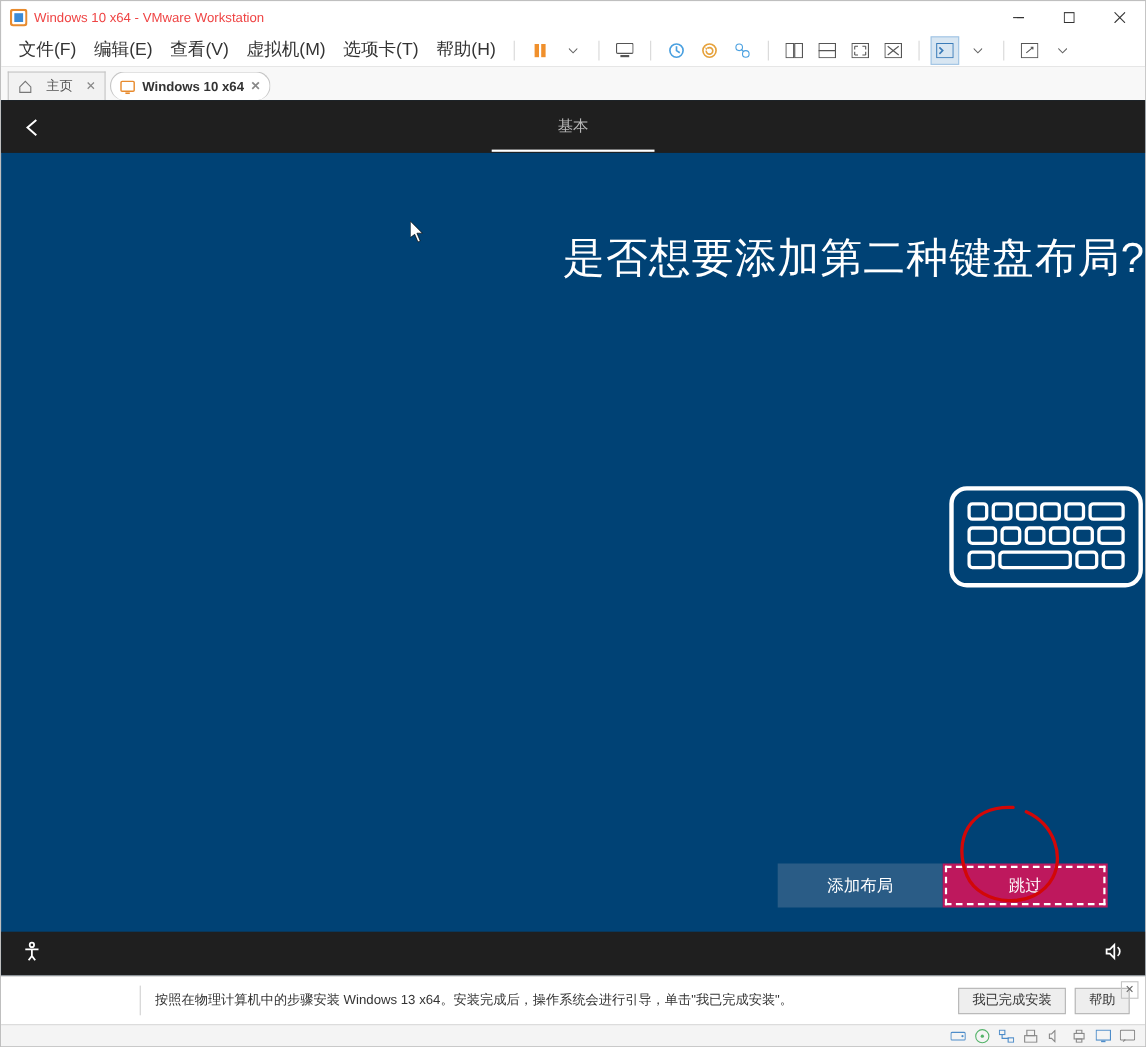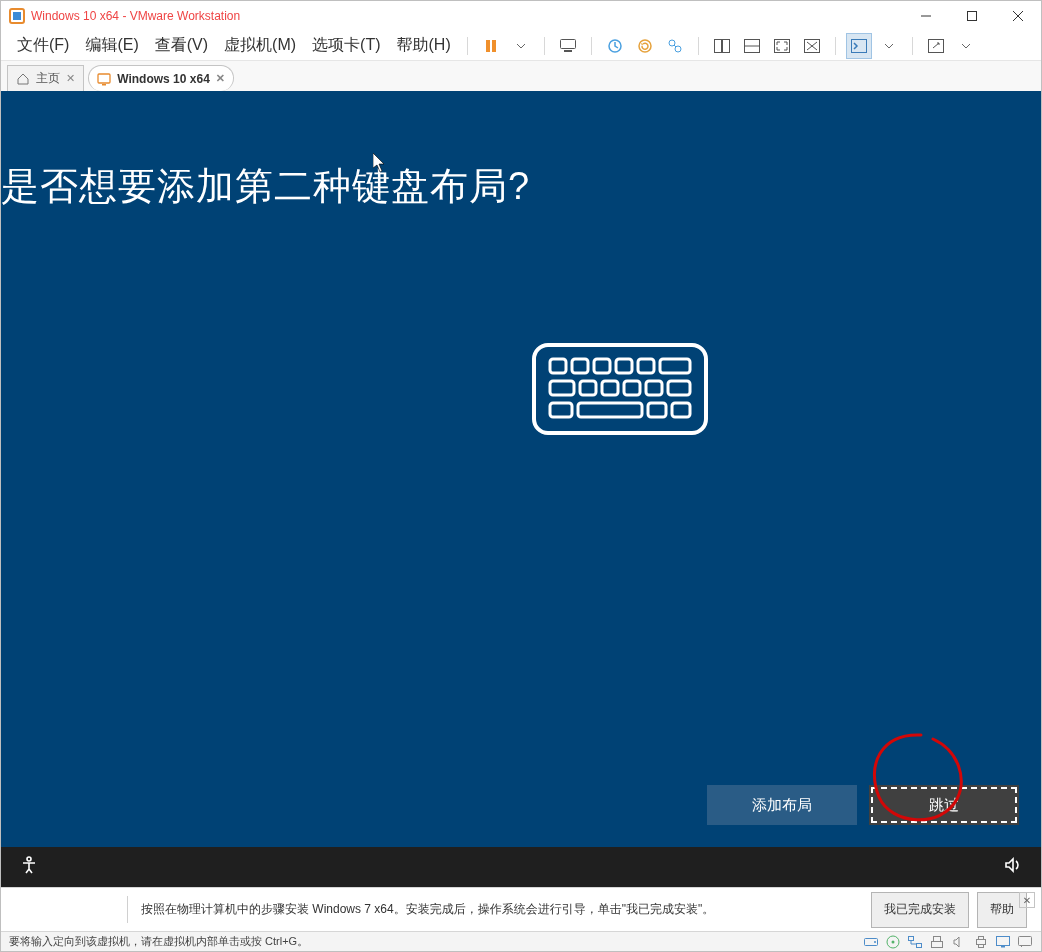--- a/index.html
+++ b/index.html
@@ -14,52 +14,52 @@
   .titlebar .winbtn svg { width: 10px; height: 10px; stroke: #333; }
 
   .menubar { height: 30px; display: flex; align-items: center; padding: 0 10px; font-size: 16px; color: #333; gap: 4px; border-bottom: 1px solid #e6e6e6; }
   .menubar .mitem { padding: 4px 6px; cursor: default; white-space: nowrap; }
   .menubar .sep { width: 1px; height: 18px; background: #d8d8d8; margin: 0 6px; }
   .menubar .ticon { width: 26px; height: 26px; display: flex; align-items: center; justify-content: center; }
   .menubar .ticon.active { background: #d8e6f2; border: 1px solid #a0c4e4; }
 
   .tabstrip { height: 30px; display: flex; align-items: flex-end; padding-left: 6px; gap: 4px; background: #f8f8f8; }
   .tab { height: 26px; border: 1px solid #c4c4c4; border-bottom: none; background: #fff; display: flex; align-items: center; padding: 0 8px; font-size: 12px; color: #333; gap: 6px; }
-  .tab.inactive { background: #f2f2f2; color: #555; }
+  .tab.inactive { background: #f2f2f2; color: #555; gap: 12px; }
   .tab.active { font-weight: 600; border-radius: 13px; }
   .tab .tab-icon { width: 14px; height: 14px; }
   .tab .close-x { font-size: 11px; color: #888; }
 
   
   .vm-area { flex: 1; position: relative; display: flex; flex-direction: column; }
   .oobe { flex: 1; background: #004275; position: relative; display: flex; flex-direction: column; }
   .oobe-top { height: 48px; background: #1f1f1f; display: flex; align-items: center; position: relative; }
   .oobe-back { position: absolute; left: 18px; top: 14px; width: 22px; height: 22px; }
   .oobe-tab-wrap { flex: 1; display: flex; justify-content: center; }
   .oobe-tab { color: #b8b8b8; font-size: 14px; padding: 14px 60px 12px 60px; border-bottom: 2px solid #fff; }
-  .oobe-body { flex: 1; display: flex; align-items: flex-start; padding-top: 70px; position: relative; }
+  .oobe-body { flex: 1; display: flex; flex-direction: column; align-items: flex-end; padding-top: 70px; position: relative; }
   .oobe-heading { color: #fff; font-size: 38px; font-weight: 400; letter-spacing: 1px; text-align: center; }
   .kbd-icon { margin-top: 180px; }
-  .oobe-actions { position: absolute; bottom: 22px; right: 22px; display: flex; gap: 12px; }
+  .oobe-actions { position: absolute; bottom: 22px; right: 34px; display: flex; }
   .oobe-btn { min-width: 150px; height: 40px; display: flex; align-items: center; justify-content: center; font-size: 15px; color: #fff; border: none; }
   .oobe-btn.secondary { background: #2a5c86; }
-  .oobe-btn.primary { background: #404040; outline: 2px dashed #fff; outline-offset: -4px; }
+  .oobe-btn.primary { background: #be185d; outline: 2px dashed #fff; outline-offset: -4px; }
   .oobe-footer { height: 40px; background: #1f1f1f; display: flex; align-items: center; justify-content: space-between; padding: 0 18px; }
 
   
   .annot { position: absolute; right: 70px; bottom: 8px; pointer-events: none; }
 
   
   .cursor { position: absolute; left: 372px; top: 62px; pointer-events: none; }
 
   
   .promptbar { height: 44px; border-top: 1px solid #d6d6d6; display: flex; align-items: center; padding: 0 14px 0 140px; font-size: 12px; color: #333; background: #fff; position: relative; }
   .promptbar .sep-v { position: absolute; left: 126px; top: 8px; bottom: 8px; width: 1px; background: #d0d0d0; }
   .promptbar .txt { flex: 1; }
-  .promptbar .pbtn { height: 36px; padding: 0 12px; border: 1px solid #b4b4b4; background: #eee; font-size: 12px; margin-left: 8px; display: flex; align-items: center; }
+  .promptbar .pbtn { height: 24px; padding: 0 12px; border: 1px solid #b4b4b4; background: #eee; font-size: 12px; margin-left: 8px; display: flex; align-items: center; }
   .promptbar .close-tiny { position: absolute; right: 6px; top: 4px; width: 16px; height: 16px; border: 1px solid #c4c4c4; display: flex; align-items: center; justify-content: center; font-size: 10px; color: #666; }
 
   .statusbar { height: 20px; background: #f4f4f4; border-top: 1px solid #d6d6d6; display: flex; align-items: center; padding: 0 8px; font-size: 11px; color: #444; }
   .statusbar .spacer { flex: 1; }
   .statusbar .sicon { width: 16px; height: 16px; margin-left: 6px; display: flex; align-items: center; justify-content: center; }
 </style>
 </head>
 <body>
 
 <div class="window">
@@ -207,20 +207,30 @@
             <rect x="5" y="12" width="4" height="1.5" fill="#e88b2e"></rect>
           </svg>
       </span>
       <span>Windows 10 x64</span>
       <span class="close-x">✕</span>
     </div>
   </div>
 
   <div class="vm-area">
     <div class="oobe">
+      <div class="oobe-top">
+        <span class="oobe-back">
+          <svg viewBox="0 0 22 22">
+              <path d="M14 4 L6 11 L14 18" fill="none" stroke="#fff" stroke-width="1.8"></path>
+            </svg>
+        </span>
+        <div class="oobe-tab-wrap">
+          <div class="oobe-tab">基本</div>
+        </div>
+      </div>
       <div class="oobe-body">
         <div class="oobe-heading">是否想要添加第二种键盘布局?</div>
         <div class="kbd-icon">
           <svg width="180" height="96" viewBox="0 0 180 96">
             <rect x="4" y="4" width="172" height="88" rx="14" fill="none" stroke="#fff" stroke-width="4"></rect>
 
             <rect x="20" y="18" width="16" height="14" rx="3" fill="none" stroke="#fff" stroke-width="3"></rect>
             <rect x="42" y="18" width="16" height="14" rx="3" fill="none" stroke="#fff" stroke-width="3"></rect>
             <rect x="64" y="18" width="16" height="14" rx="3" fill="none" stroke="#fff" stroke-width="3"></rect>
             <rect x="86" y="18" width="16" height="14" rx="3" fill="none" stroke="#fff" stroke-width="3"></rect>
@@ -269,28 +279,27 @@
               <path d="M3 8 h3 l4 -4 v12 l-4 -4 h-3 z" fill="none" stroke="#fff" stroke-width="1.6"></path>
               <path d="M13 6 a5 5 0 0 1 0 8" fill="none" stroke="#fff" stroke-width="1.6"></path>
             </svg>
         </span>
       </div>
     </div>
   </div>
 
   <div class="promptbar">
     <span class="sep-v"></span>
-    <span class="txt">按照在物理计算机中的步骤安装 Windows 7 x64。安装完成后，操作系统会进行引导，单击"我已完成安装"。</span>
+    <span class="txt">按照在物理计算机中的步骤安装 Windows 13 x64。安装完成后，操作系统会进行引导，单击"我已完成安装"。</span>
     <span class="pbtn">我已完成安装</span>
     <span class="pbtn">帮助</span>
     <span class="close-tiny">✕</span>
   </div>
 
   <div class="statusbar">
-    <span>要将输入定向到该虚拟机，请在虚拟机内部单击或按 Ctrl+G。</span>
     <span class="spacer"></span>
     <span class="sicon">
         <svg width="14" height="12" viewBox="0 0 14 12">
           <rect x="0.5" y="2.5" width="13" height="7" rx="1" fill="none" stroke="#4d8cc9"></rect>
           <circle cx="11" cy="6" r="1" fill="#4d8cc9"></circle>
         </svg>
       </span>
     <span class="sicon">
         <svg width="14" height="14" viewBox="0 0 14 14">
           <circle cx="7" cy="7" r="6" fill="none" stroke="#54b36a"></circle>

